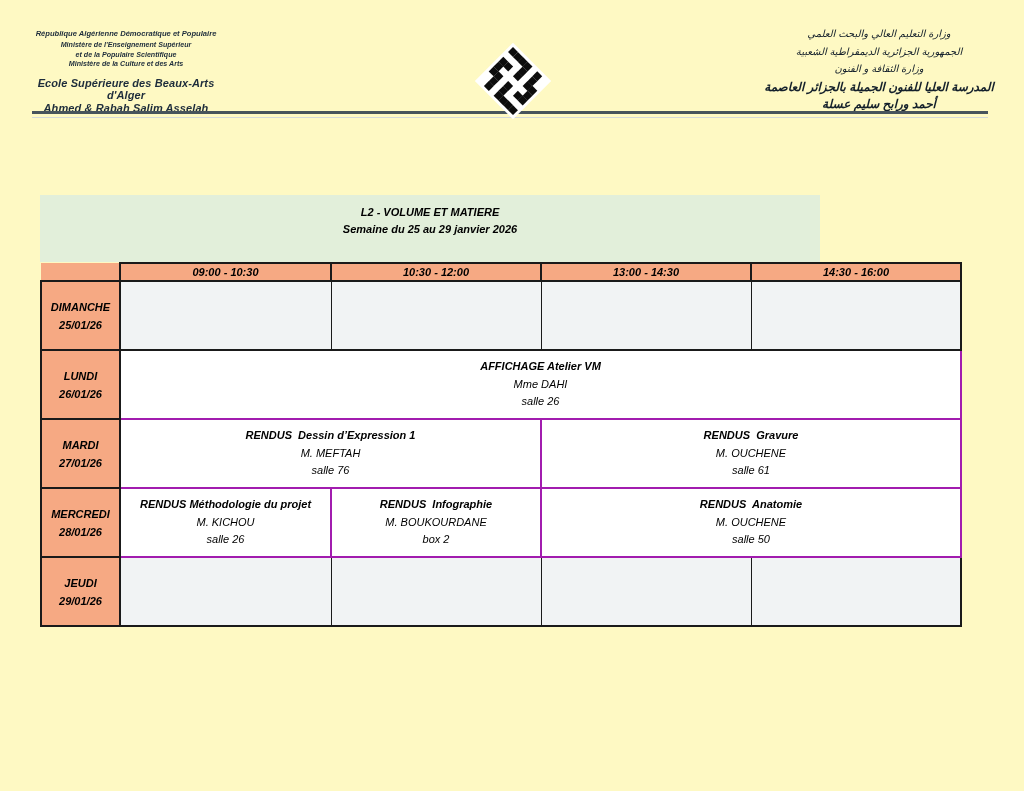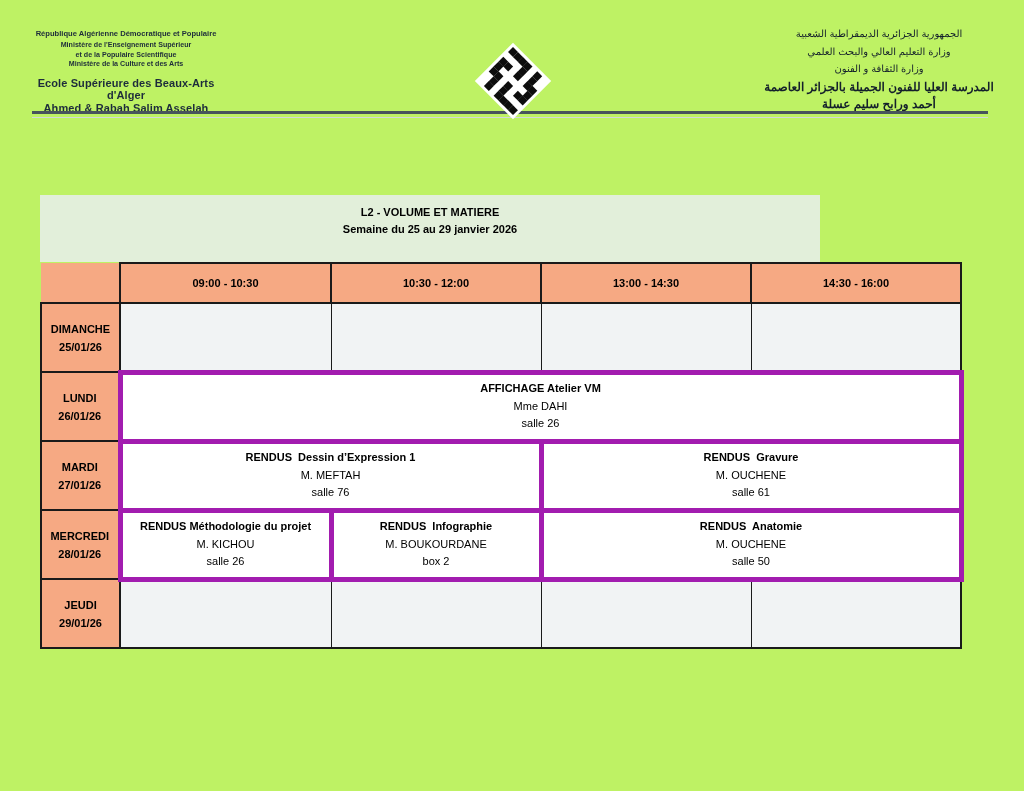--- a/index.html
+++ b/index.html
@@ -3,21 +3,21 @@
 <meta charset="utf-8">
 <style>
   * { margin:0; padding:0; box-sizing:border-box; }
   html,body { background:#ffffff; }
   body {
     width:1024px; height:791px;
     font-family:"Liberation Sans", sans-serif;
     position:relative;
     color:#000;
   }
-  .page { position:relative; width:1024px; height:791px; background:#bef264; overflow:hidden; }
+  .page { position:relative; width:1024px; height:791px; background:#fef9c3; overflow:hidden;font-style:italic; }
 
   
   .lh-left {
     position:absolute; left:30px; top:29px; width:192px;
     text-align:center; font-weight:bold; color:#1d2c3b;
   }
   .lh-line1 { font-size:7.6px; line-height:10px; margin-bottom:2px; }
   .lh-sub   { font-size:7.1px; line-height:9.5px; }
   .lh-school { margin-top:7px; font-size:11px; line-height:12.5px; letter-spacing:.1px; }
 
@@ -42,39 +42,39 @@
   }
 
   table.sched {
     position:absolute; left:40px; top:262px; width:920px;
     border-collapse:collapse; table-layout:fixed;
   }
   .sched td, .sched th { padding:0; }
 
   .sched th.time {
     background:#f6a983; border:2px solid #1a1a1a;
-    height:40px; font-size:11px; font-weight:bold; text-align:center;
+    height:18px; font-size:11px; font-weight:bold; text-align:center;
   }
   .sched td.corner { background:#f6a983; border:none; }
 
   .sched tr.day-row { height:69px; }
 
   .sched td.day {
     background:#f6a983; border:2px solid #1a1a1a;
     text-align:center; font-weight:bold; font-size:11px; line-height:18px;
     vertical-align:middle;
   }
   .sched td.empty {
     background:#f1f3f4;
     border:2px solid #1a1a1a; border-left-width:1px; border-right-width:1px;
   }
   .sched td.empty.last { border-right-width:2px; }
 
   .sched td.event {
-    background:#ffffff; border:5px solid #a21caf;
+    background:#ffffff; border:2px solid #a21caf;
     text-align:center; vertical-align:middle;
     font-size:11px; line-height:17.5px;
   }
   .ev-title { font-weight:bold; white-space:pre-wrap; }
 </style>
 </head>
 <body>
 
 <div class="page">
 
@@ -83,22 +83,22 @@
     <div class="lh-sub">Ministère de l'Enseignement Supérieur</div>
     <div class="lh-sub">et de la Populaire Scientifique</div>
     <div class="lh-sub">Ministère de la Culture et des Arts</div>
     <div class="lh-school">
       <div>Ecole Supérieure des Beaux-Arts d'Alger</div>
       <div>Ahmed &amp; Rabah Salim Asselah</div>
     </div>
   </div>
 
   <div class="lh-right">
+    <div class="ar-small">وزارة التعليم العالي والبحث العلمي</div>
     <div class="ar-small">الجمهورية الجزائرية الديمقراطية الشعبية</div>
-    <div class="ar-small">وزارة التعليم العالي والبحث العلمي</div>
     <div class="ar-small">وزارة الثقافة و الفنون</div>
     <div class="ar-school">المدرسة العليا للفنون الجميلة بالجزائر العاصمة</div>
     <div class="ar-school">أحمد ورابح سليم عسلة</div>
   </div>
 
   <div class="rule"></div>
   <div class="rule2"></div>
 
   <div class="logo-wrap">
     <svg width="82" height="84" viewBox="0 0 82 84" xmlns="http://www.w3.org/2000/svg" aria-hidden="true">

